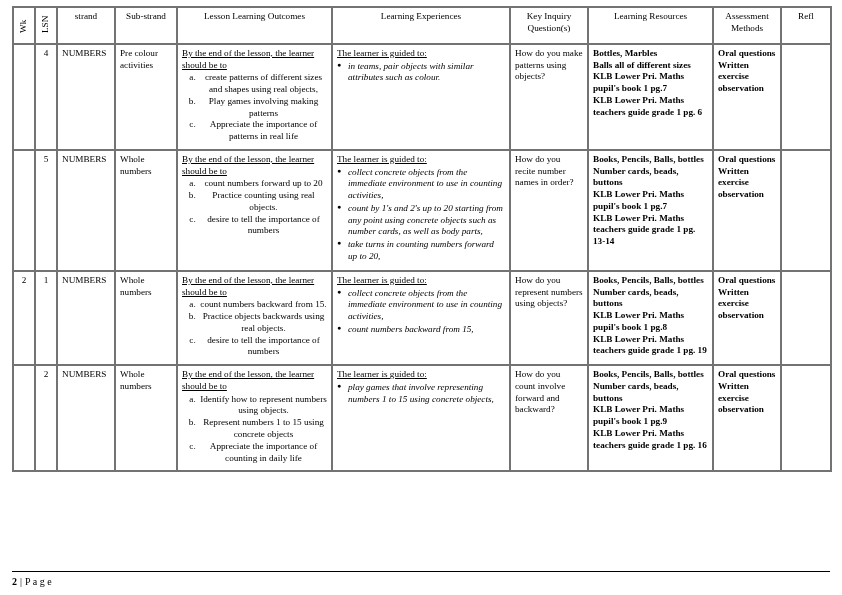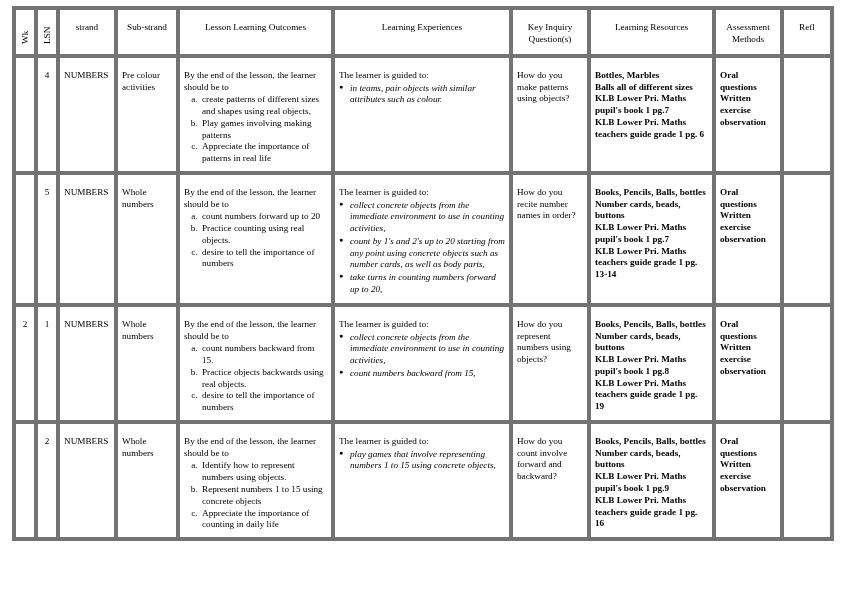--- a/index.html
+++ b/index.html
@@ -19,23 +19,23 @@
     padding: 6px 12px 0 12px;
   }
   table.scheme {
     border-collapse: collapse;
     table-layout: fixed;
     width: 818px;
     font-size: 9.2px;
     line-height: 1.28;
   }
   table.scheme th, table.scheme td {
-    border: 4px solid #737373;
+    border: 2px solid #737373;
     vertical-align: top;
-    padding: 12px 4px 6px 4px;
+    padding: 3px 4px 6px 4px;
     font-weight: normal;
   }
   thead th {
     padding-top: 4px;
     padding-bottom: 4px;
     font-size: 9.2px;
     vertical-align: top;
   }
   
   col.c-wk   { width: 22px; }
@@ -56,29 +56,30 @@
     height: 22px;
     display: inline-block;
     text-align: left;
   }
   th.vert-head {
     text-align: left;
     vertical-align: bottom;
     padding-bottom: 2px;
     height: 30px;
   }
-  .cell-title { margin: 0 0 1px 0; }
+  .cell-title { margin: 0 0 1px 0; text-decoration: underline; }
   ol.sub {
     margin: 0;
     padding-left: 16px;
     list-style-type: lower-alpha;
   }
   ol.sub li {
     margin: 0 0 0 0;
     padding-left: 2px;
+    text-align: center;
   }
   ul.bul {
     margin: 0;
     padding-left: 11px;
     list-style-type: none;
     font-style: italic;
   }
   ul.bul li {
     position: relative;
     margin: 0 0 1px 0;
@@ -269,14 +270,17 @@
           <td class="plain-lines">
             <div>Oral questions</div>
             <div>Written exercise</div>
             <div>observation</div>
           </td>
           <td></td>
         </tr>
       </tbody>
   </table>
 
+  <div class="footer">
+    <b>2</b><span class="sep">|</span><span>P a g e</span>
+  </div>
 
 </div>
 
 </body></html>

